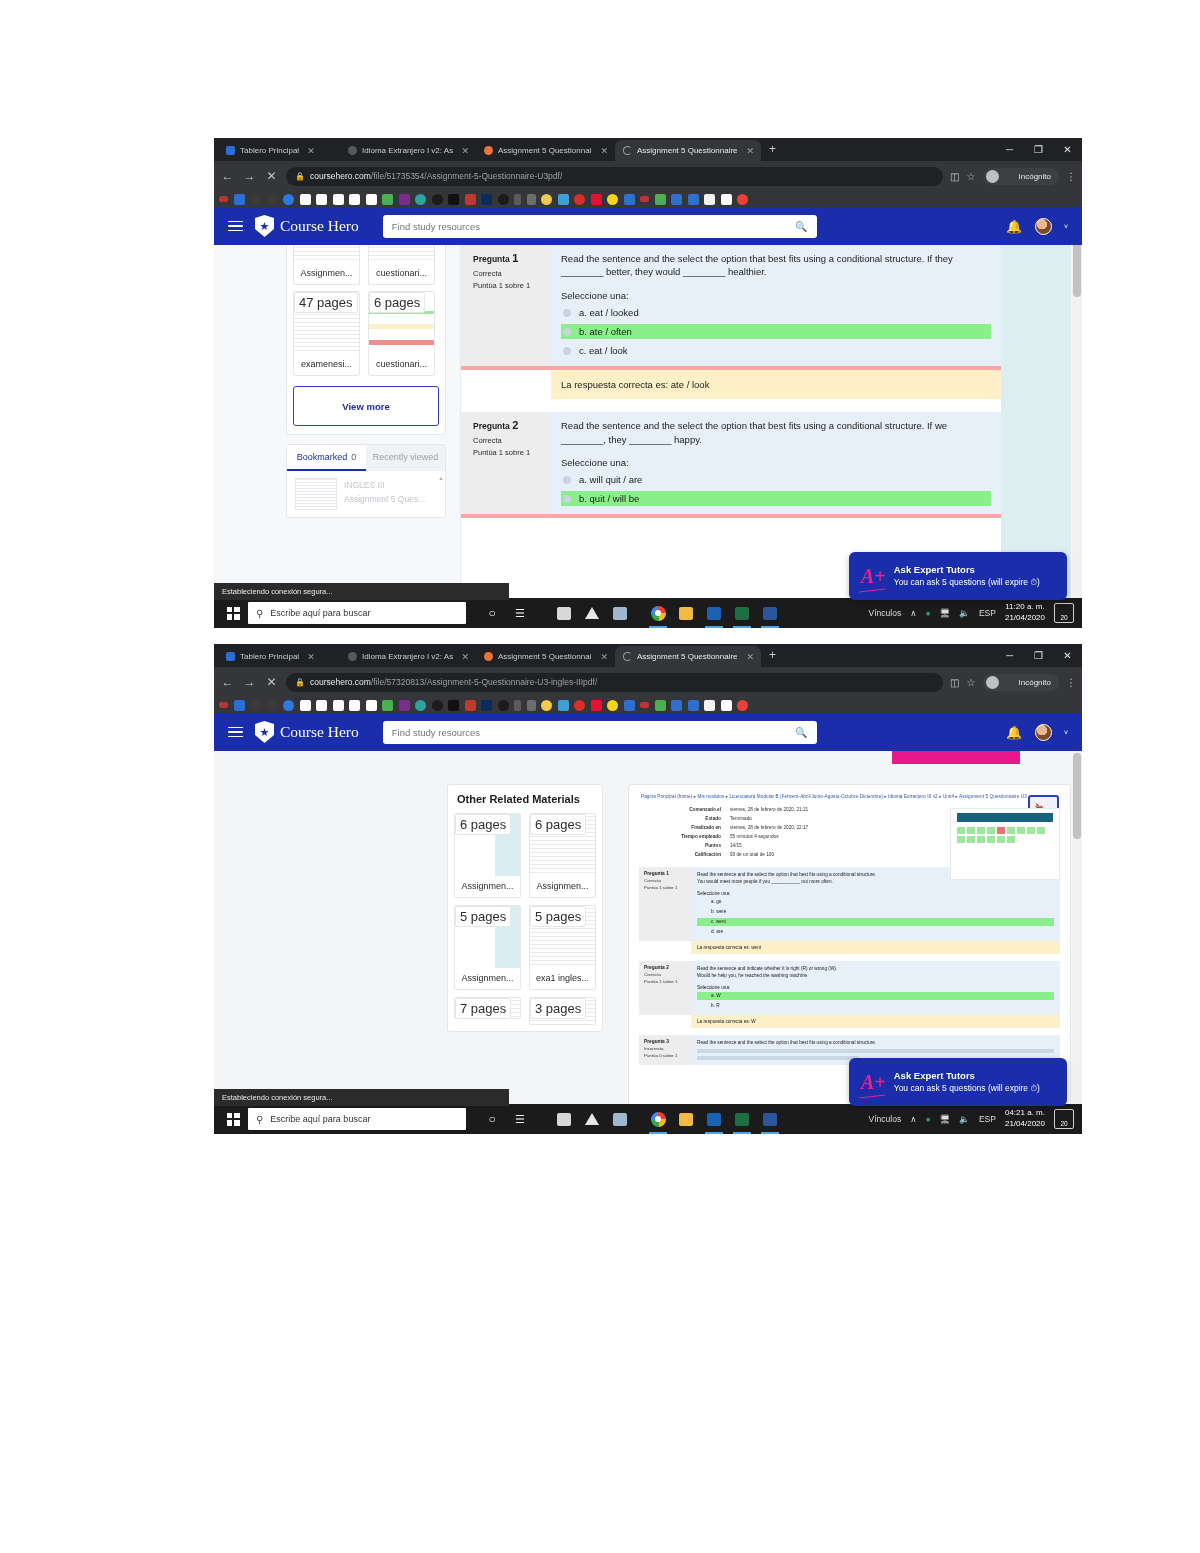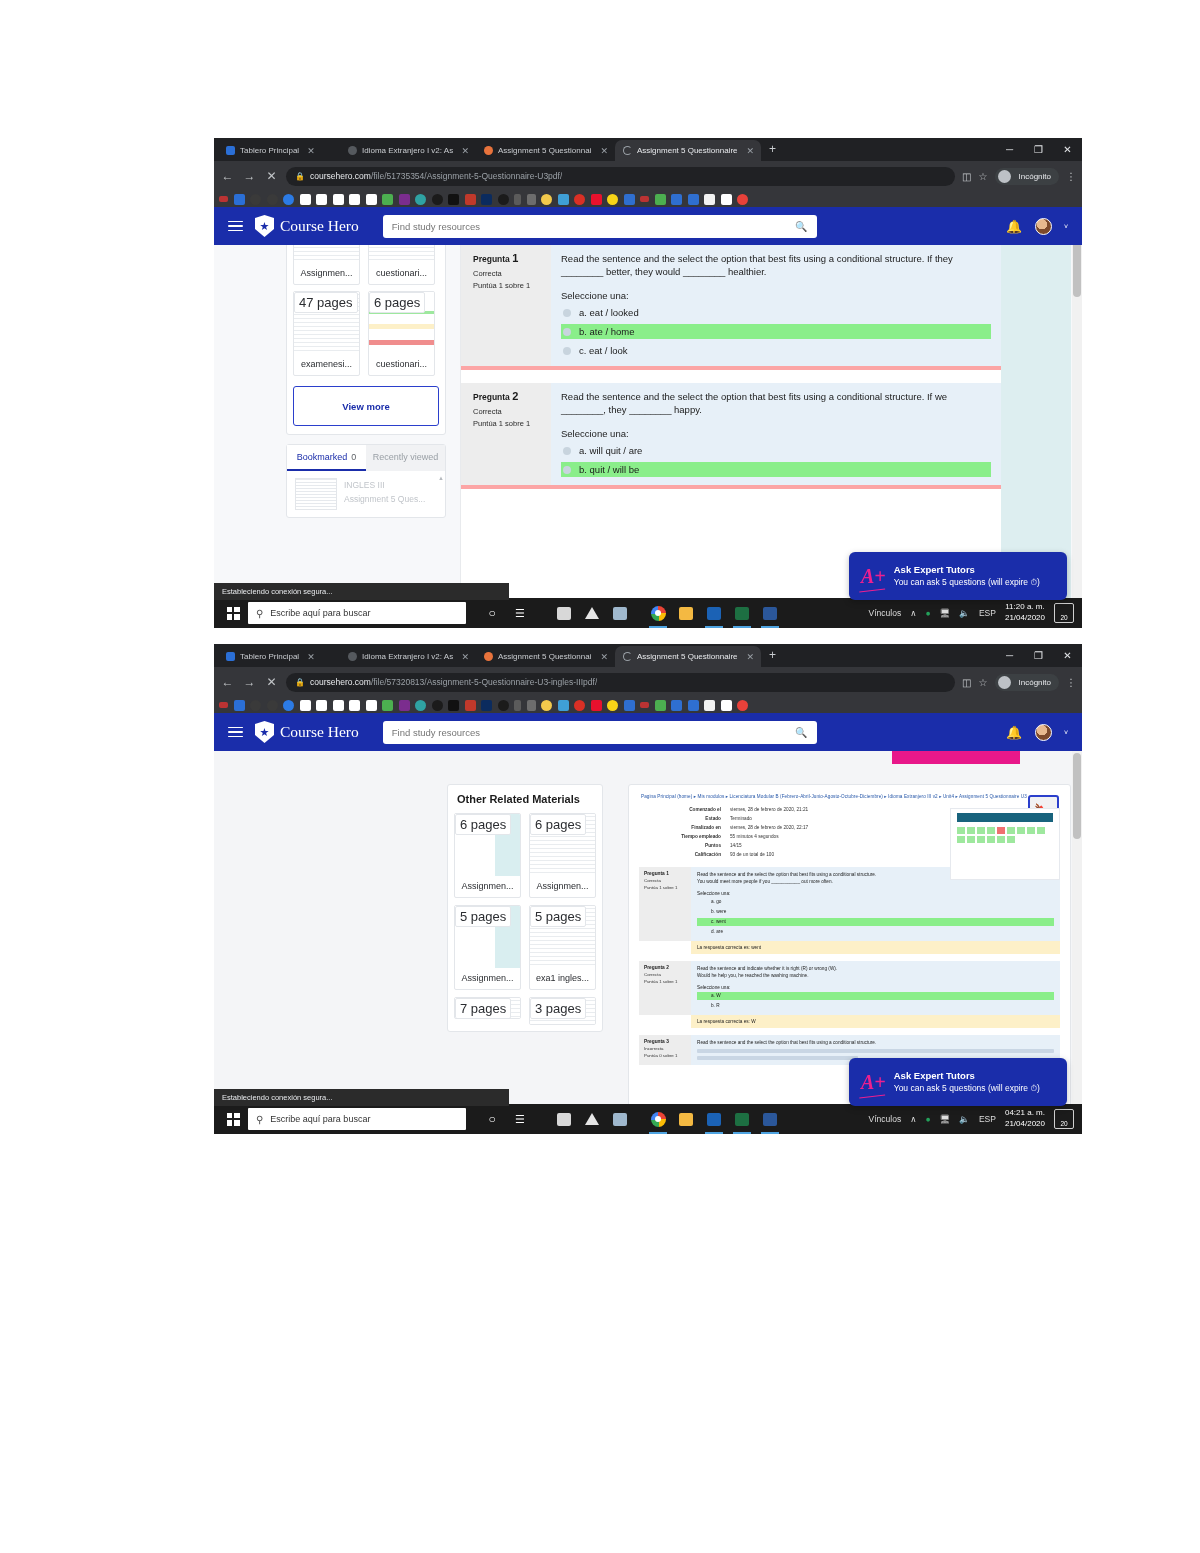--- a/index.html
+++ b/index.html
@@ -32,21 +32,21 @@
 
   
   .toolbar { height:30px; background:#35363a; display:flex; align-items:center; padding:0 6px; gap:7px; }
   .navbtn { color:#c4c7ca; font-size:12px; width:15px; text-align:center; }
   .omnibox { flex:1; height:19px; background:#202124; border-radius:10px; display:flex; align-items:center;
              padding:0 9px; gap:5px; min-width:0; }
   .lockicon { font-size:8px; color:#9aa0a6; }
   .url { font-size:8.5px; color:#9aa0a6; white-space:nowrap; overflow:hidden; }
   .url b { color:#e8eaed; font-weight:normal; }
   .tbicon { color:#c4c7ca; font-size:10px; }
-  .incognito { display:flex; align-items:center; gap:8px; background:#3c4043; border-radius:10px;
+  .incognito { display:flex; align-items:center; gap:20px; background:#3c4043; border-radius:10px;
                padding:2px 8px 2px 3px; }
   .incog-av { width:13px; height:13px; border-radius:50%; background:#bdc1c6; display:flex;
               align-items:center; justify-content:center; }
   .incog-label { font-size:8px; color:#e8eaed; white-space:nowrap; }
 
   
   .bmbar { height:16px; background:#35363a; display:flex; align-items:center; padding-left:5px; gap:5.5px; }
   .bmicon { width:11px; height:11px; border-radius:2px; flex:0 0 auto; display:block; }
 
   
@@ -375,26 +375,27 @@
             <div class="qblock">
               <div class="qmeta">
                 <div class="qnum"><span>Pregunta</span> <b>1</b></div>
                 <div class="qst">Correcta</div>
                 <div class="qpt">Puntúa 1 sobre 1</div>
               </div>
               <div class="qbody">
                 <div class="qtext">Read the sentence and the select the option that best fits using a conditional structure. If they ________ better, they would ________ healthier.</div>
                 <div class="qsel">Seleccione una:</div>
                 <div class="opt"><span class="radio"></span><span>a. eat / looked</span></div>
-                <div class="opt correct"><span class="radio"></span><span>b. ate / home</span></div>
+                <div class="opt correct"><span class="radio"></span><span>b. ate / often</span></div>
                 <div class="opt"><span class="radio"></span><span>c. eat / look</span></div>
               </div>
             </div>
             <div style="display:flex">
               <div style="width:90px;background:#fff"></div>
+              <div class="feedback" style="flex:1">La respuesta correcta es: ate / look</div>
             </div>
             <div class="spacerow"></div>
 
             <div class="qblock">
               <div class="qmeta">
                 <div class="qnum"><span>Pregunta</span> <b>2</b></div>
                 <div class="qst">Correcta</div>
                 <div class="qpt">Puntúa 1 sobre 1</div>
               </div>
               <div class="qbody">

